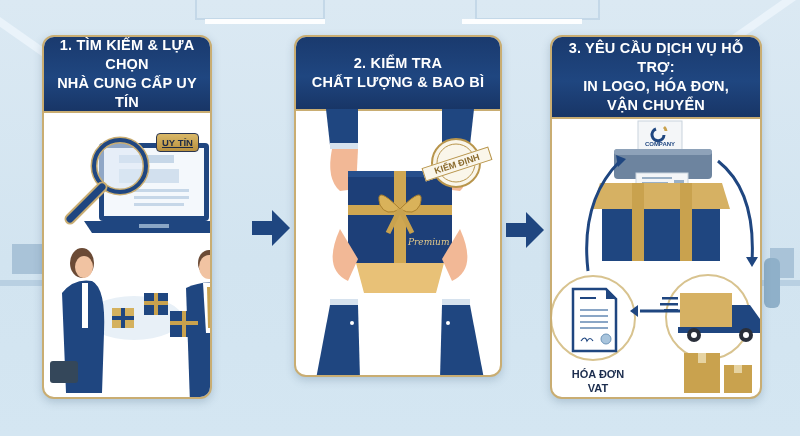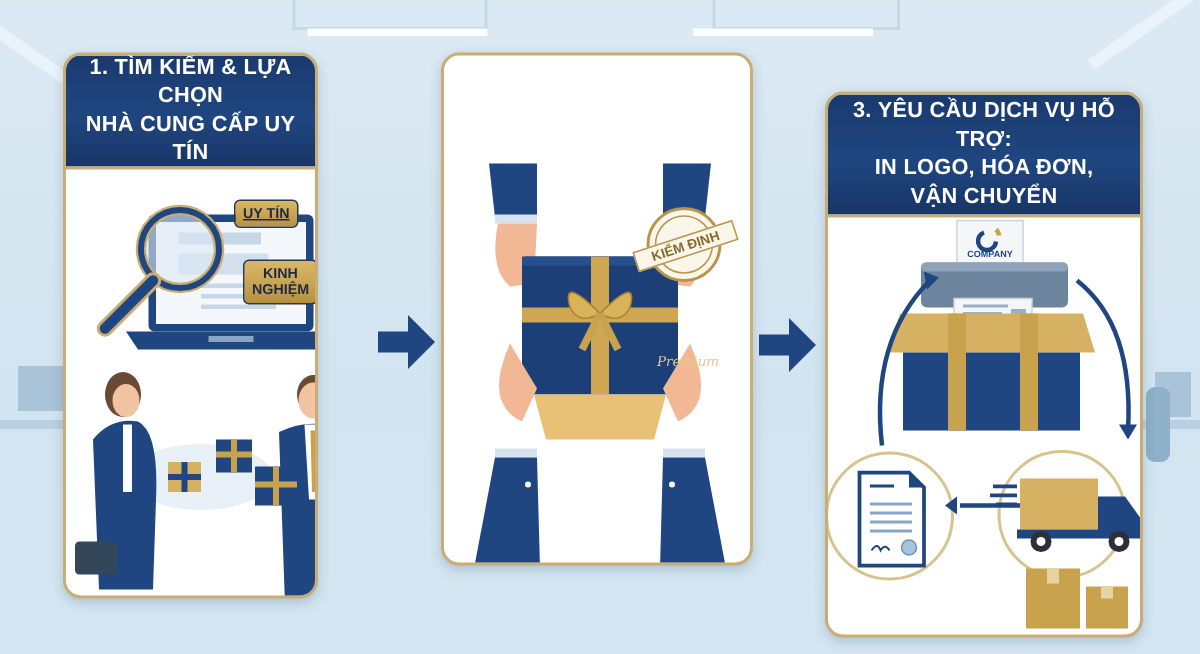--- a/index.html
+++ b/index.html
@@ -83,21 +83,20 @@
     <rect x="90" y="75" width="55" height="3" fill="#c6d7e8"></rect>
     <rect x="90" y="82" width="50" height="3" fill="#c6d7e8"></rect>
     <path d="M40 100 L180 100 L172 112 L48 112 Z" fill="#1f4680"></path>
     <rect x="95" y="103" width="30" height="4" fill="#8aa6c6"></rect>
     <circle cx="76" cy="45" r="26" fill="rgba(220,232,245,.6)" stroke="#c9ad72" stroke-width="7"></circle>
     <circle cx="76" cy="45" r="26" fill="none" stroke="#1f4680" stroke-width="4"></circle>
     <path d="M58 66 L26 98" stroke="#c9ad72" stroke-width="11" stroke-linecap="round"></path>
     <path d="M58 66 L26 98" stroke="#1f4680" stroke-width="7" stroke-linecap="round"></path>
   </svg>
   <div class="bubble" style="left:112px;top:96px;text-decoration:underline;">UY TÍN</div>
-  <div class="bubble" style="left:118px;top:136px;">KINH NGHIỆM</div>
 
   <svg width="208" height="170" style="left:0;top:196px;">
     <ellipse cx="90" cy="85" rx="48" ry="22" fill="#e8f0f7"></ellipse>
 
     <ellipse cx="38" cy="30" rx="12" ry="15" fill="#6b4a35"></ellipse>
     <ellipse cx="40" cy="34" rx="9" ry="11" fill="#f1c3a2"></ellipse>
     <path d="M18 60 Q30 45 48 48 Q62 55 60 100 L58 160 L22 160 L20 110 Z" fill="#1f4680"></path>
     <path d="M38 50 L44 50 L44 95 L38 95 Z" fill="#ffffff"></path>
     <rect x="6" y="128" width="28" height="22" rx="3" fill="#34475a"></rect>
 
@@ -117,20 +116,24 @@
       <rect x="138" y="78" width="4" height="26" fill="#c9a24e"></rect>
       <rect x="126" y="88" width="28" height="4" fill="#c9a24e"></rect>
   </svg>
 </div>
 
 <svg class="flow-arrow" width="40" height="40" style="left:252px;top:208px;">
   <path d="M0 13 L20 13 L20 2 L38 20 L20 38 L20 27 L0 27 Z" fill="#1f4680"></path>
 </svg>
 
 <div class="panel" style="left:294px;top:35px;width:208px;height:342px;">
+  <div class="panel-header" style="height:74px;">
+    <div class="panel-title">2. KIỂM TRA
+CHẤT LƯỢNG &amp; BAO BÌ</div>
+  </div>
   <svg width="208" height="270" style="left:0;top:72px;">
 
     <path d="M30 0 L62 0 L62 36 L34 36 Z" fill="#1f4680"></path>
     <path d="M146 0 L178 0 L174 36 L146 36 Z" fill="#1f4680"></path>
     <rect x="34" y="34" width="28" height="6" fill="#d6e2ee"></rect>
     <rect x="146" y="34" width="28" height="6" fill="#d6e2ee"></rect>
 
     <path d="M36 40 Q30 70 44 82 L60 80 L62 40 Z" fill="#f2b896"></path>
     <path d="M146 40 Q178 70 164 82 L148 80 L146 40 Z" fill="#f2b896"></path>
 
@@ -149,28 +152,28 @@
     <rect x="146" y="190" width="28" height="6" fill="#d6e2ee"></rect>
     <path d="M34 196 L62 196 L64 270 L20 270 Z" fill="#1f4680"></path>
     <path d="M146 196 L174 196 L188 270 L144 270 Z" fill="#1f4680"></path>
     <circle cx="56" cy="214" r="2" fill="#ffffff"></circle>
     <circle cx="152" cy="214" r="2" fill="#ffffff"></circle>
 
     <circle cx="160" cy="54" r="24" fill="#faf6ea" stroke="#b8954c" stroke-width="2"></circle>
     <circle cx="160" cy="54" r="19" fill="none" stroke="#b8954c" stroke-width="1"></circle>
   </svg>
   <div style="position:absolute;left:126px;top:120px;width:70px;background:#faf6ea;border:1.5px solid #b8954c;color:#8a6a2c;font-weight:bold;font-size:9px;text-align:center;transform:rotate(-18deg);padding:1px 0;">KIỂM ĐỊNH</div>
-  <div style="position:absolute;left:142px;top:200px;color:#e3c98b;font-family:'DejaVu Serif',serif;font-style:italic;font-size:9px;">Premium</div>
+  <div style="position:absolute;left:112px;top:200px;color:#e3c98b;font-family:'DejaVu Serif',serif;font-style:italic;font-size:9px;">Premium</div>
 </div>
 
 <svg class="flow-arrow" width="40" height="40" style="left:506px;top:210px;">
   <path d="M0 13 L20 13 L20 2 L38 20 L20 38 L20 27 L0 27 Z" fill="#1f4680"></path>
 </svg>
 
-<div class="panel" style="left:550px;top:35px;width:212px;height:364px;margin-top:26px;">
+<div class="panel" style="left:550px;top:35px;width:212px;height:364px;">
   <div class="panel-header" style="height:82px;">
     <div class="panel-title">3. YÊU CẦU DỊCH VỤ HỖ TRỢ:
 IN LOGO, HÓA ĐƠN,
 VẬN CHUYỂN</div>
   </div>
 
   <svg width="212" height="150" style="left:0;top:84px;">
 
     <rect x="86" y="0" width="44" height="30" fill="#f4f6f8" stroke="#c9d3dd"></rect>
     <path d="M104 8 A6 6 0 1 0 112 14" fill="none" stroke="#1f4680" stroke-width="3"></path>
@@ -200,20 +203,22 @@
     <path d="M25 16 L58 16 L68 26 L68 78 L25 78 Z" fill="#ffffff" stroke="#1f4680" stroke-width="2.5"></path>
     <path d="M58 16 L58 26 L68 26 Z" fill="#1f4680"></path>
     <rect x="32" y="24" width="16" height="2" fill="#1f4680"></rect>
     <rect x="32" y="36" width="28" height="2" fill="#8aa6c6"></rect>
     <rect x="32" y="42" width="28" height="2" fill="#8aa6c6"></rect>
     <rect x="32" y="48" width="28" height="2" fill="#8aa6c6"></rect>
     <rect x="32" y="54" width="28" height="2" fill="#8aa6c6"></rect>
     <path d="M33 68 q4 -6 6 0 q3 -5 6 0" fill="none" stroke="#1f4680" stroke-width="1.2"></path>
     <circle cx="58" cy="66" r="5" fill="#a8c4dc" stroke="#6e94b8"></circle>
   </svg>
+  <div class="label-dark" style="left:6px;top:330px;width:80px;">HÓA ĐƠN
+VAT</div>
 
   <svg width="120" height="130" style="left:96px;top:232px;">
     <circle cx="60" cy="48" r="42" fill="#ffffff" stroke="#d8c38f" stroke-width="2"></circle>
     <path d="M50 42 L-8 42" stroke="#1f4680" stroke-width="3"></path>
     <path d="M-10 36 L-18 42 L-10 48" fill="#1f4680"></path>
     <rect x="14" y="28" width="16" height="2.5" fill="#1f4680"></rect>
     <rect x="12" y="34" width="18" height="2.5" fill="#1f4680"></rect>
     <rect x="16" y="40" width="14" height="2.5" fill="#1f4680"></rect>
     <rect x="32" y="24" width="52" height="34" fill="#d6b163"></rect>
     <path d="M84 36 L102 36 L112 50 L112 62 L84 62 Z" fill="#1f4680"></path>

